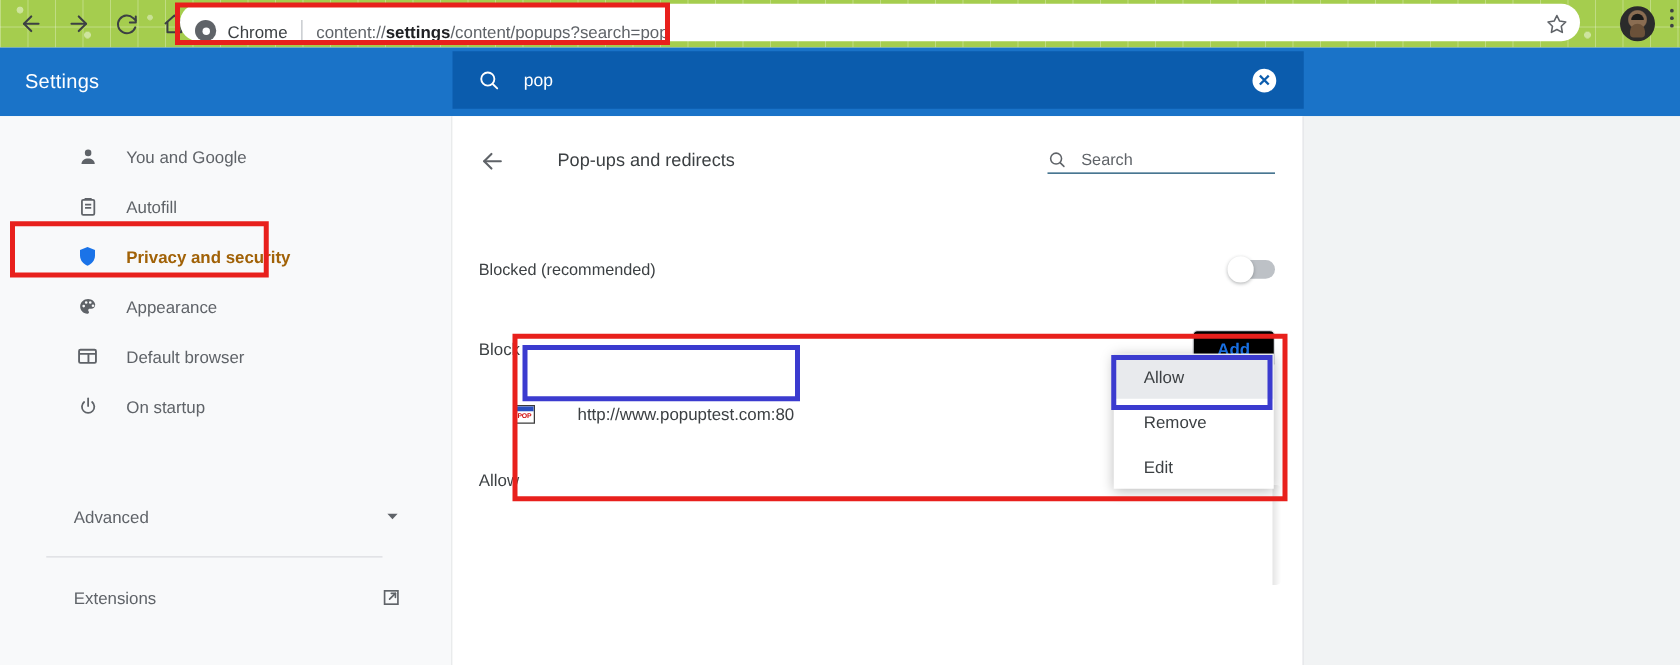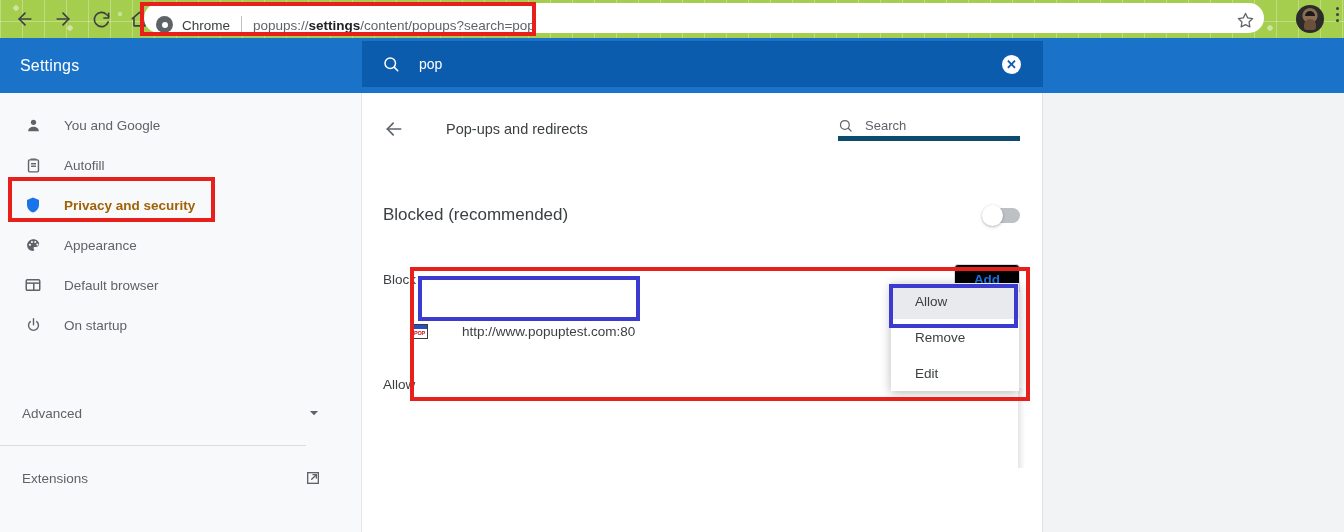--- a/index.html
+++ b/index.html
@@ -119,21 +119,21 @@
 
   
   .page-body {
     position: absolute; left: 0; top: 93px; width: 1344px; height: 439px;
     background: #f1f3f4;
   }
 
   
   .sidebar {
     position: absolute; left: 0; top: 0; width: 362px; height: 439px;
-    background: #f8f9fa; border-right: 1px solid #e4e6e8;
+    background: #f8f9fa; border-right: 1px solid #e4e6e8; padding-left: 37px;
   }
   .side-item {
     height: 40px; display: flex; align-items: center;
     padding-left: 22px; color: #5f6368; font-size: 13.5px;
   }
   .side-item .si-icon {
     width: 22px; flex: 0 0 22px; display: flex; align-items: center; justify-content: center;
     color: #5f6368;
   }
   .side-item .si-label { margin-left: 20px; white-space: nowrap; }
@@ -165,35 +165,35 @@
     background: #ffffff; border-right: 1px solid #dfe1e5;
   }
   .main-head {
     display: flex; align-items: center; height: 56px; padding: 0 22px 0 20px;
     margin-top: 8px;
   }
   .back-arrow { width: 24px; height: 24px; display: flex; align-items: center; justify-content: center; color: #5f6368; }
   .main-title { font-size: 14.5px; color: #3c4043; margin-left: 40px; }
   .sub-search {
     margin-left: auto; display: flex; align-items: flex-end;
-    border-bottom: 5px solid #0c4a6e; width: 182px; padding-bottom: 3px;
+    border-bottom: 1px solid #0c4a6e; width: 182px; padding-bottom: 3px;
   }
   .sub-search .ic { color: #5f6368; display: flex; }
   .sub-search input {
     border: none; outline: none; background: transparent;
     font-size: 13px; color: #3c4043; margin-left: 12px; width: 100%;
     font-family: "Liberation Sans", sans-serif;
   }
   .sub-search input::placeholder { color: #5f6368; }
 
   .row-blocked {
     display: flex; align-items: center; height: 40px;
     padding: 0 22px 0 21px; margin-top: 38px;
   }
-  .row-blocked .lbl { font-size: 17px; color: #3c4043; }
+  .row-blocked .lbl { font-size: 13px; color: #3c4043; }
   .toggle {
     margin-left: auto; width: 36px; height: 15px; border-radius: 8px;
     background: #bdc1c6; position: relative;
   }
   .toggle .knob {
     position: absolute; left: -2px; top: -3px; width: 21px; height: 21px;
     border-radius: 50%; background: #ffffff;
     box-shadow: 0 1px 3px rgba(60,64,67,.4);
   }
 
@@ -290,21 +290,21 @@
         <path d="M5 10v10h14V10"></path>
       </svg>
   </div>
 </div>
 
 <div class="omnibox-wrap">
   <div class="omnibox">
     <span class="omni-chrome-icon"></span>
     <span class="omni-label">Chrome</span>
     <span class="omni-sep"></span>
-    <span class="omni-url"><span>popups://</span><b>settings</b><span>/content/popups?search=pop</span></span>
+    <span class="omni-url"><span>content://</span><b>settings</b><span>/content/popups?search=pop</span></span>
     <span class="star-icon">
       <svg width="17" height="17" viewBox="0 0 24 24" fill="none" stroke="currentColor" stroke-width="1.8" stroke-linejoin="round">
           <polygon points="12 2 15.09 8.26 22 9.27 17 14.14 18.18 21.02 12 17.77 5.82 21.02 7 14.14 2 9.27 8.91 8.26 12 2"></polygon>
         </svg>
     </span>
   </div>
 </div>
 
 <div class="avatar"></div>
 <div class="dots-menu">

